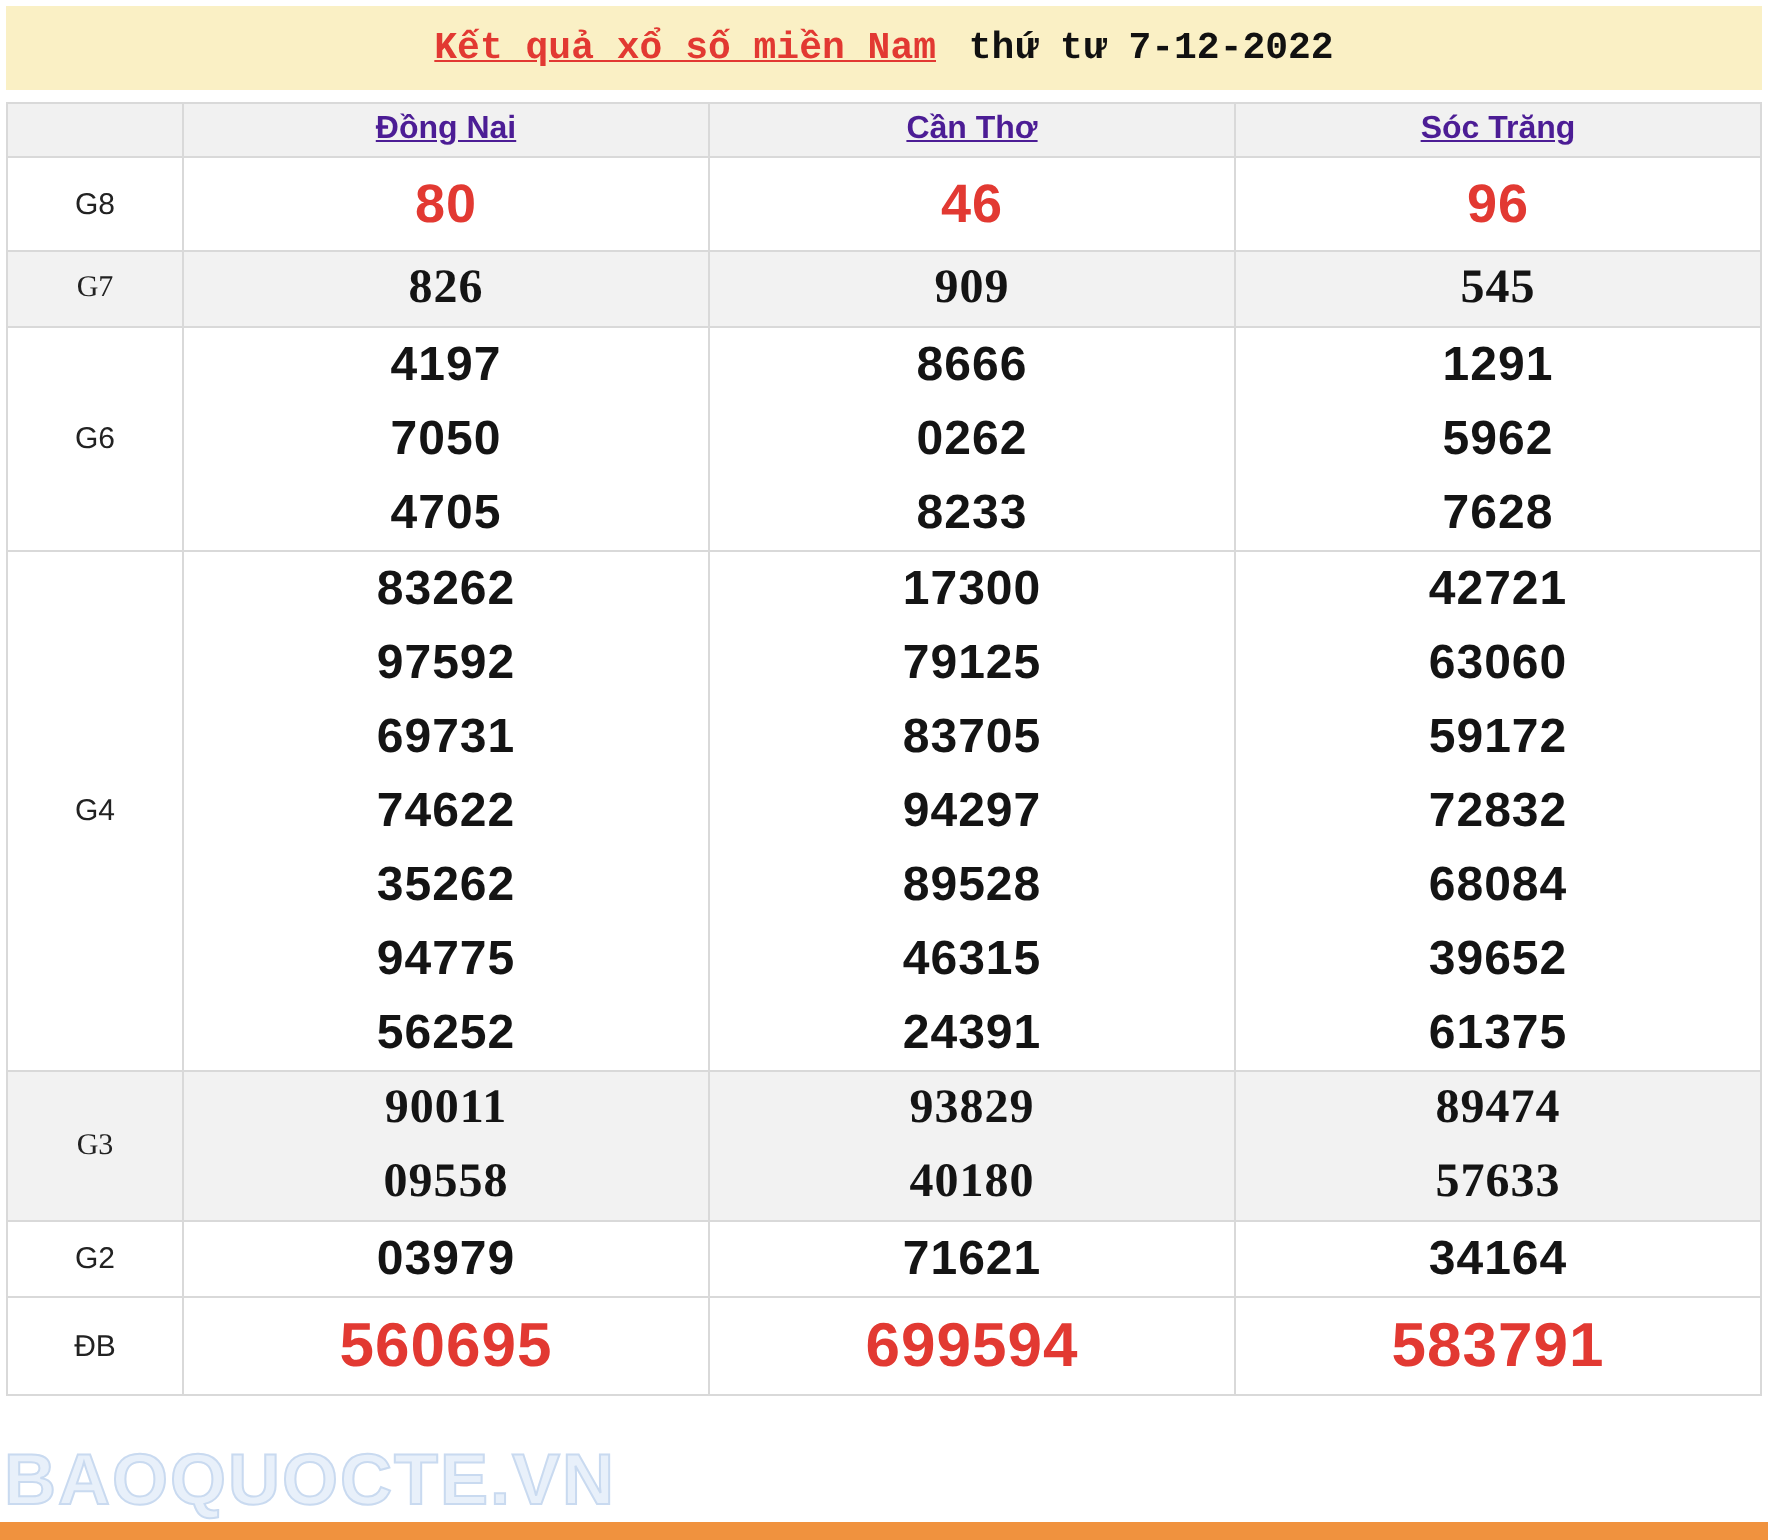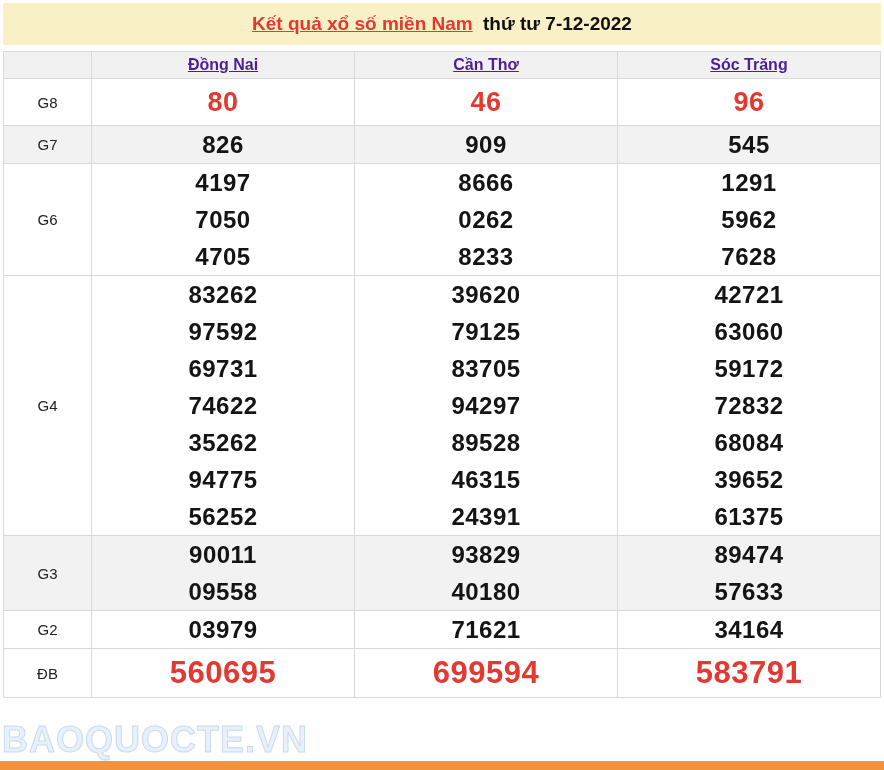--- a/index.html
+++ b/index.html
@@ -21,20 +21,21 @@
     left: 3px;
     right: 3px;
     top: 3px;
     height: 42px;
     background: #faf0c5;
     text-align: center;
     line-height: 42px;
     font-size: 19px;
     font-weight: bold;
     white-space: nowrap;
+    font-family: Liberation Mono, monospace;
   }
   .banner a.title-link {
     color: #e23932;
     text-decoration: underline;
     cursor: pointer;
   }
   .banner .title-date {
     color: #111111;
     margin-left: 5px;
   }
@@ -60,20 +61,21 @@
     font-size: 16px;
   }
   thead th a {
     color: #4c1d95;
     font-weight: bold;
     text-decoration: underline;
     cursor: pointer;
   }
   tbody tr.stripe td, tbody tr.stripe th.rowlabel {
     background: #f2f2f2;
+    font-family: Liberation Serif, serif;
   }
   th.rowlabel {
     font-weight: normal;
     font-size: 15px;
     color: #222222;
     background: #ffffff;
   }
   td .val {
     height: 37px;
     line-height: 37px;
@@ -198,21 +200,21 @@
           <td>
             <div class="val">83262</div>
             <div class="val">97592</div>
             <div class="val">69731</div>
             <div class="val">74622</div>
             <div class="val">35262</div>
             <div class="val">94775</div>
             <div class="val">56252</div>
           </td>
           <td>
-            <div class="val">39620</div>
+            <div class="val">17300</div>
             <div class="val">79125</div>
             <div class="val">83705</div>
             <div class="val">94297</div>
             <div class="val">89528</div>
             <div class="val">46315</div>
             <div class="val">24391</div>
           </td>
           <td>
             <div class="val">42721</div>
             <div class="val">63060</div>

